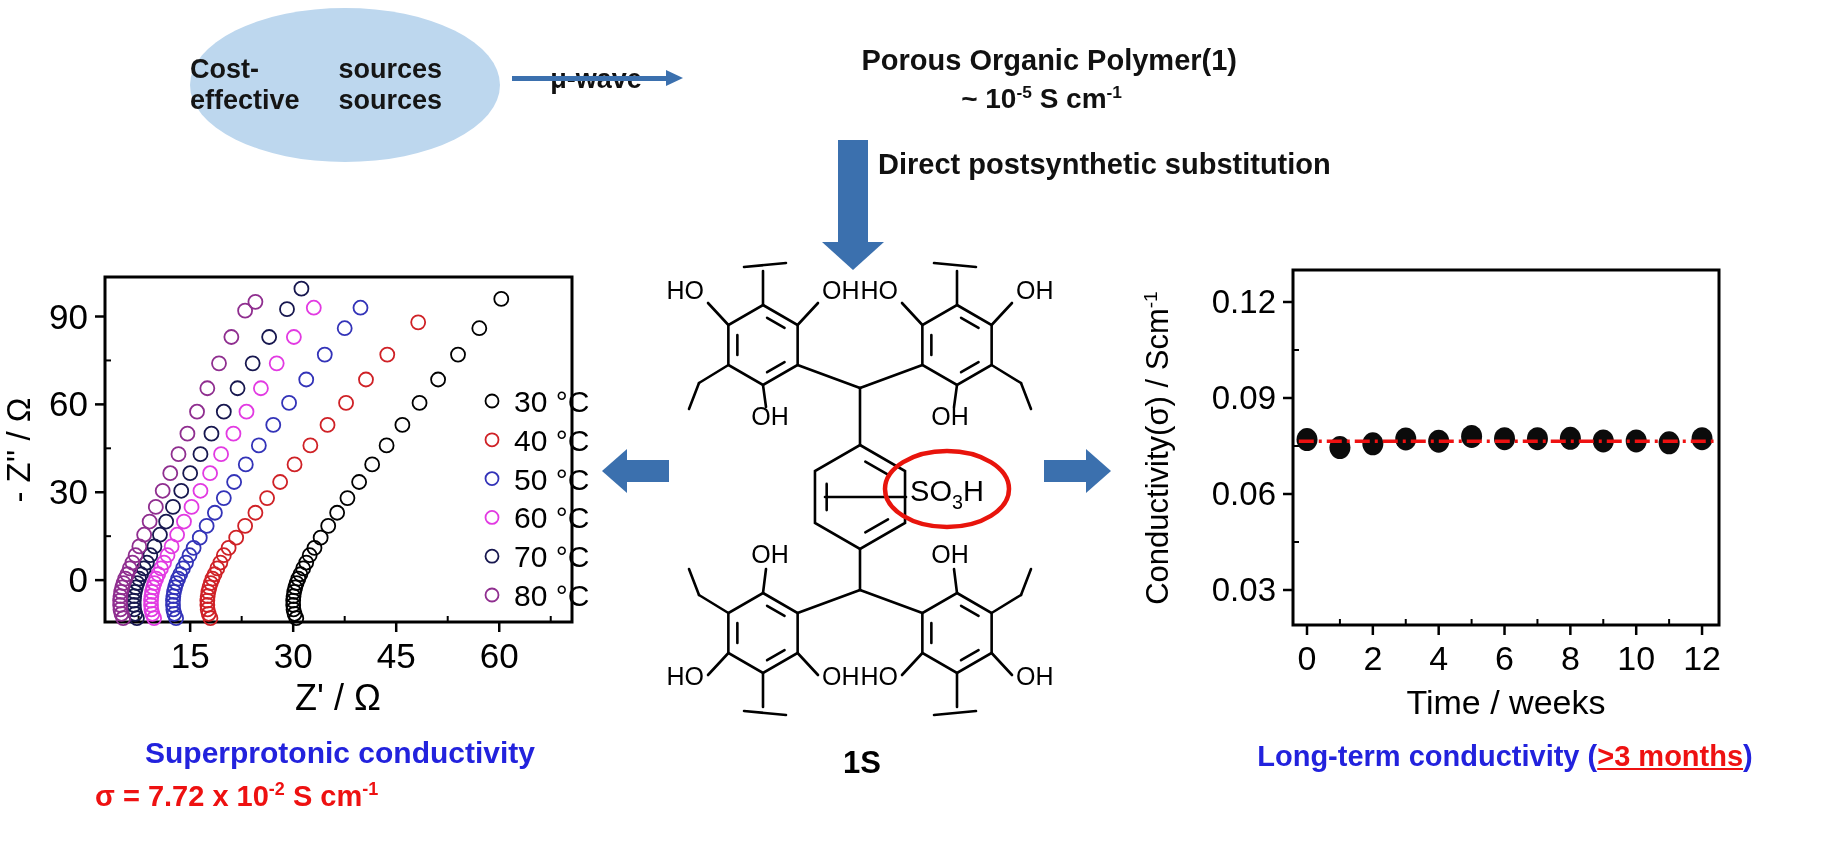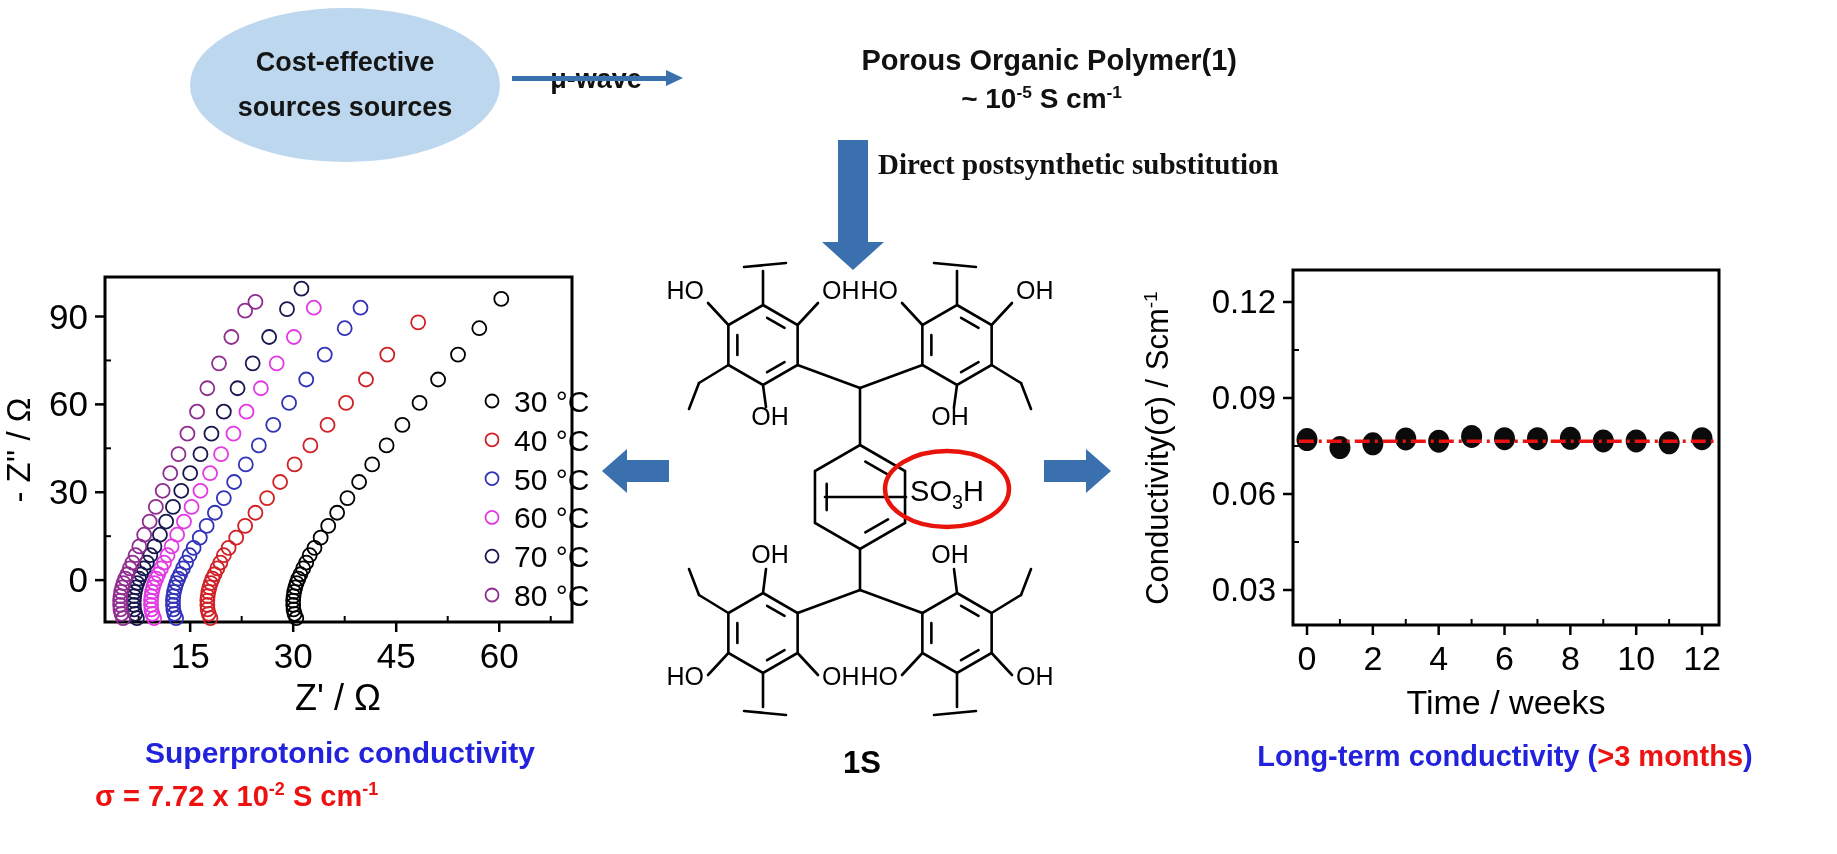--- a/index.html
+++ b/index.html
@@ -1,45 +1,45 @@
 <!DOCTYPE html>
 <html style="--ellipse-fill: #bdd7ee; --arrow-blue: #3b70ae; --text-blue: #2222dd; --text-red: #ee1111;"><head>
 <meta charset="utf-8">
 <style>
   html,body{margin:0;padding:0;background:#ffffff;}
   .canvas{position:relative;width:1837px;height:854px;background:#ffffff;overflow:hidden;
           font-family:"Liberation Sans","DejaVu Sans",sans-serif;color:#111;}
   .abs{position:absolute;}
   .sup{vertical-align:super;font-size:62%;}
   .src-ellipse{left:190px;top:8px;width:310px;height:154px;border-radius:50%;
-    background:var(--ellipse-fill);display:flex;flex-direction:column;justify-content:center;
+    background:var(--ellipse-fill);display:flex;flex-direction:row;justify-content:center;
     align-items:center;gap:14px;font-size:27px;font-weight:700;color:#151515;}
   .muwave-label{left:516px;top:32px;width:160px;font-size:27px;font-weight:700;text-align:center;margin-top:32px;}
   .muwave-line{left:512px;top:76px;width:156px;height:5px;background:var(--arrow-blue);}
   .muwave-head{left:666px;top:70px;width:0;height:0;border-top:8.5px solid transparent;
     border-bottom:8.5px solid transparent;border-left:17px solid var(--arrow-blue);}
   .pop-block{left:692px;top:44px;width:545px;}
   .pop-title{font-size:29px;font-weight:700;text-align:right;}
   .pop-cond{width:430px;margin-top:5px;font-size:28px;font-weight:700;text-align:right;}
   .down-shaft{left:838px;top:140px;width:30px;height:102px;background:var(--arrow-blue);}
   .down-head{left:822px;top:242px;width:0;height:0;border-left:31px solid transparent;
     border-right:31px solid transparent;border-top:28px solid var(--arrow-blue);}
-  .subst-label{left:878px;top:148px;font-size:29px;font-weight:700;font-family:Liberation Serif, serif;}
+  .subst-label{left:878px;top:148px;font-size:29px;font-weight:700;}
   .larr-head{left:602px;top:449px;width:0;height:0;border-top:22px solid transparent;
     border-bottom:22px solid transparent;border-right:25px solid var(--arrow-blue);}
   .larr-shaft{left:627px;top:460px;width:42px;height:22px;background:var(--arrow-blue);}
   .rarr-shaft{left:1044px;top:460px;width:42px;height:22px;background:var(--arrow-blue);}
   .rarr-head{left:1086px;top:449px;width:0;height:0;border-top:22px solid transparent;
     border-bottom:22px solid transparent;border-left:25px solid var(--arrow-blue);}
   .cap-left-title{left:95px;top:736px;width:490px;font-size:30px;font-weight:700;
     color:var(--text-blue);text-align:center;z-index:5;}
   .cap-left-formula{left:95px;top:779px;width:490px;font-size:29px;font-weight:700;
     color:var(--text-red);text-align:left;z-index:5;}
   .cap-right{left:1180px;top:740px;width:650px;font-size:29px;font-weight:700;text-align:center;z-index:5;}
-  .cap-right .blue{color:var(--text-blue);} .cap-right .red{color:var(--text-red);}
+  .cap-right .blue{color:var(--text-blue);} .cap-right .red{color:var(--text-red);text-decoration:underline;}
   svg text{font-family:"Liberation Sans","DejaVu Sans",sans-serif;fill:#000;}
 </style>
 </head>
 <body>
 
 <div class="canvas">
 
   <div class="abs src-ellipse">
     <div>Cost-effective</div>
     <div>sources sources</div>

